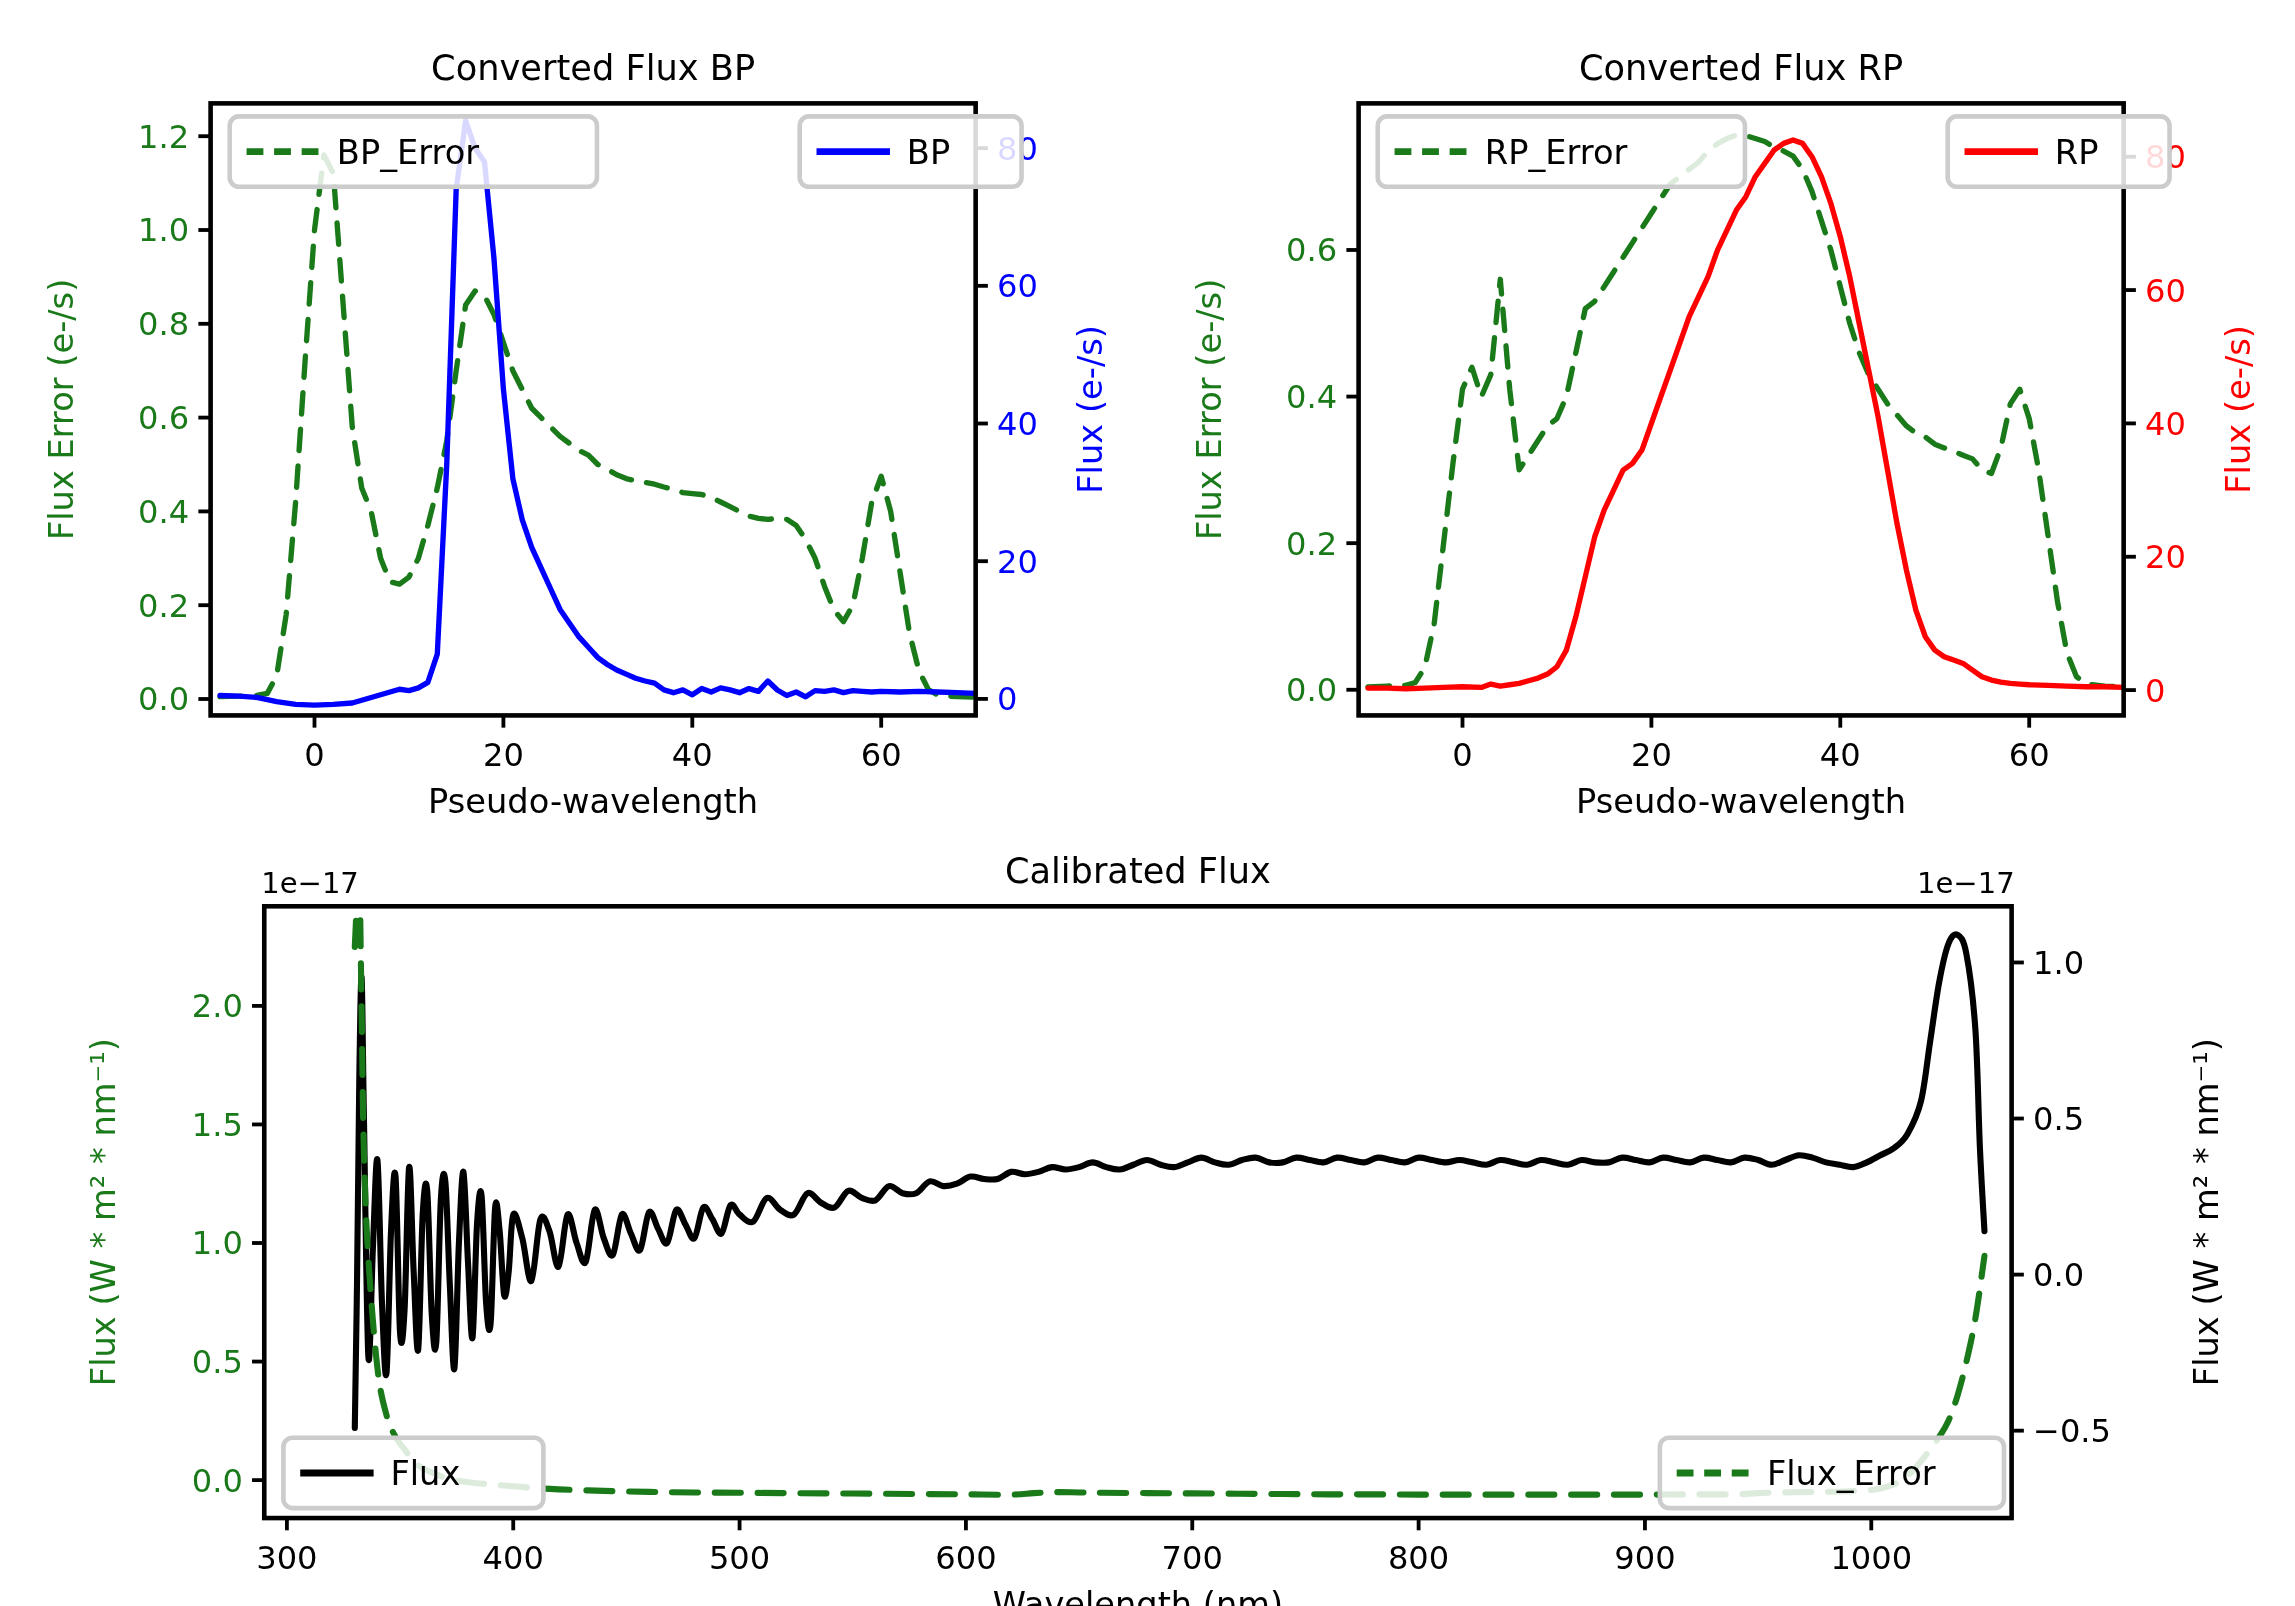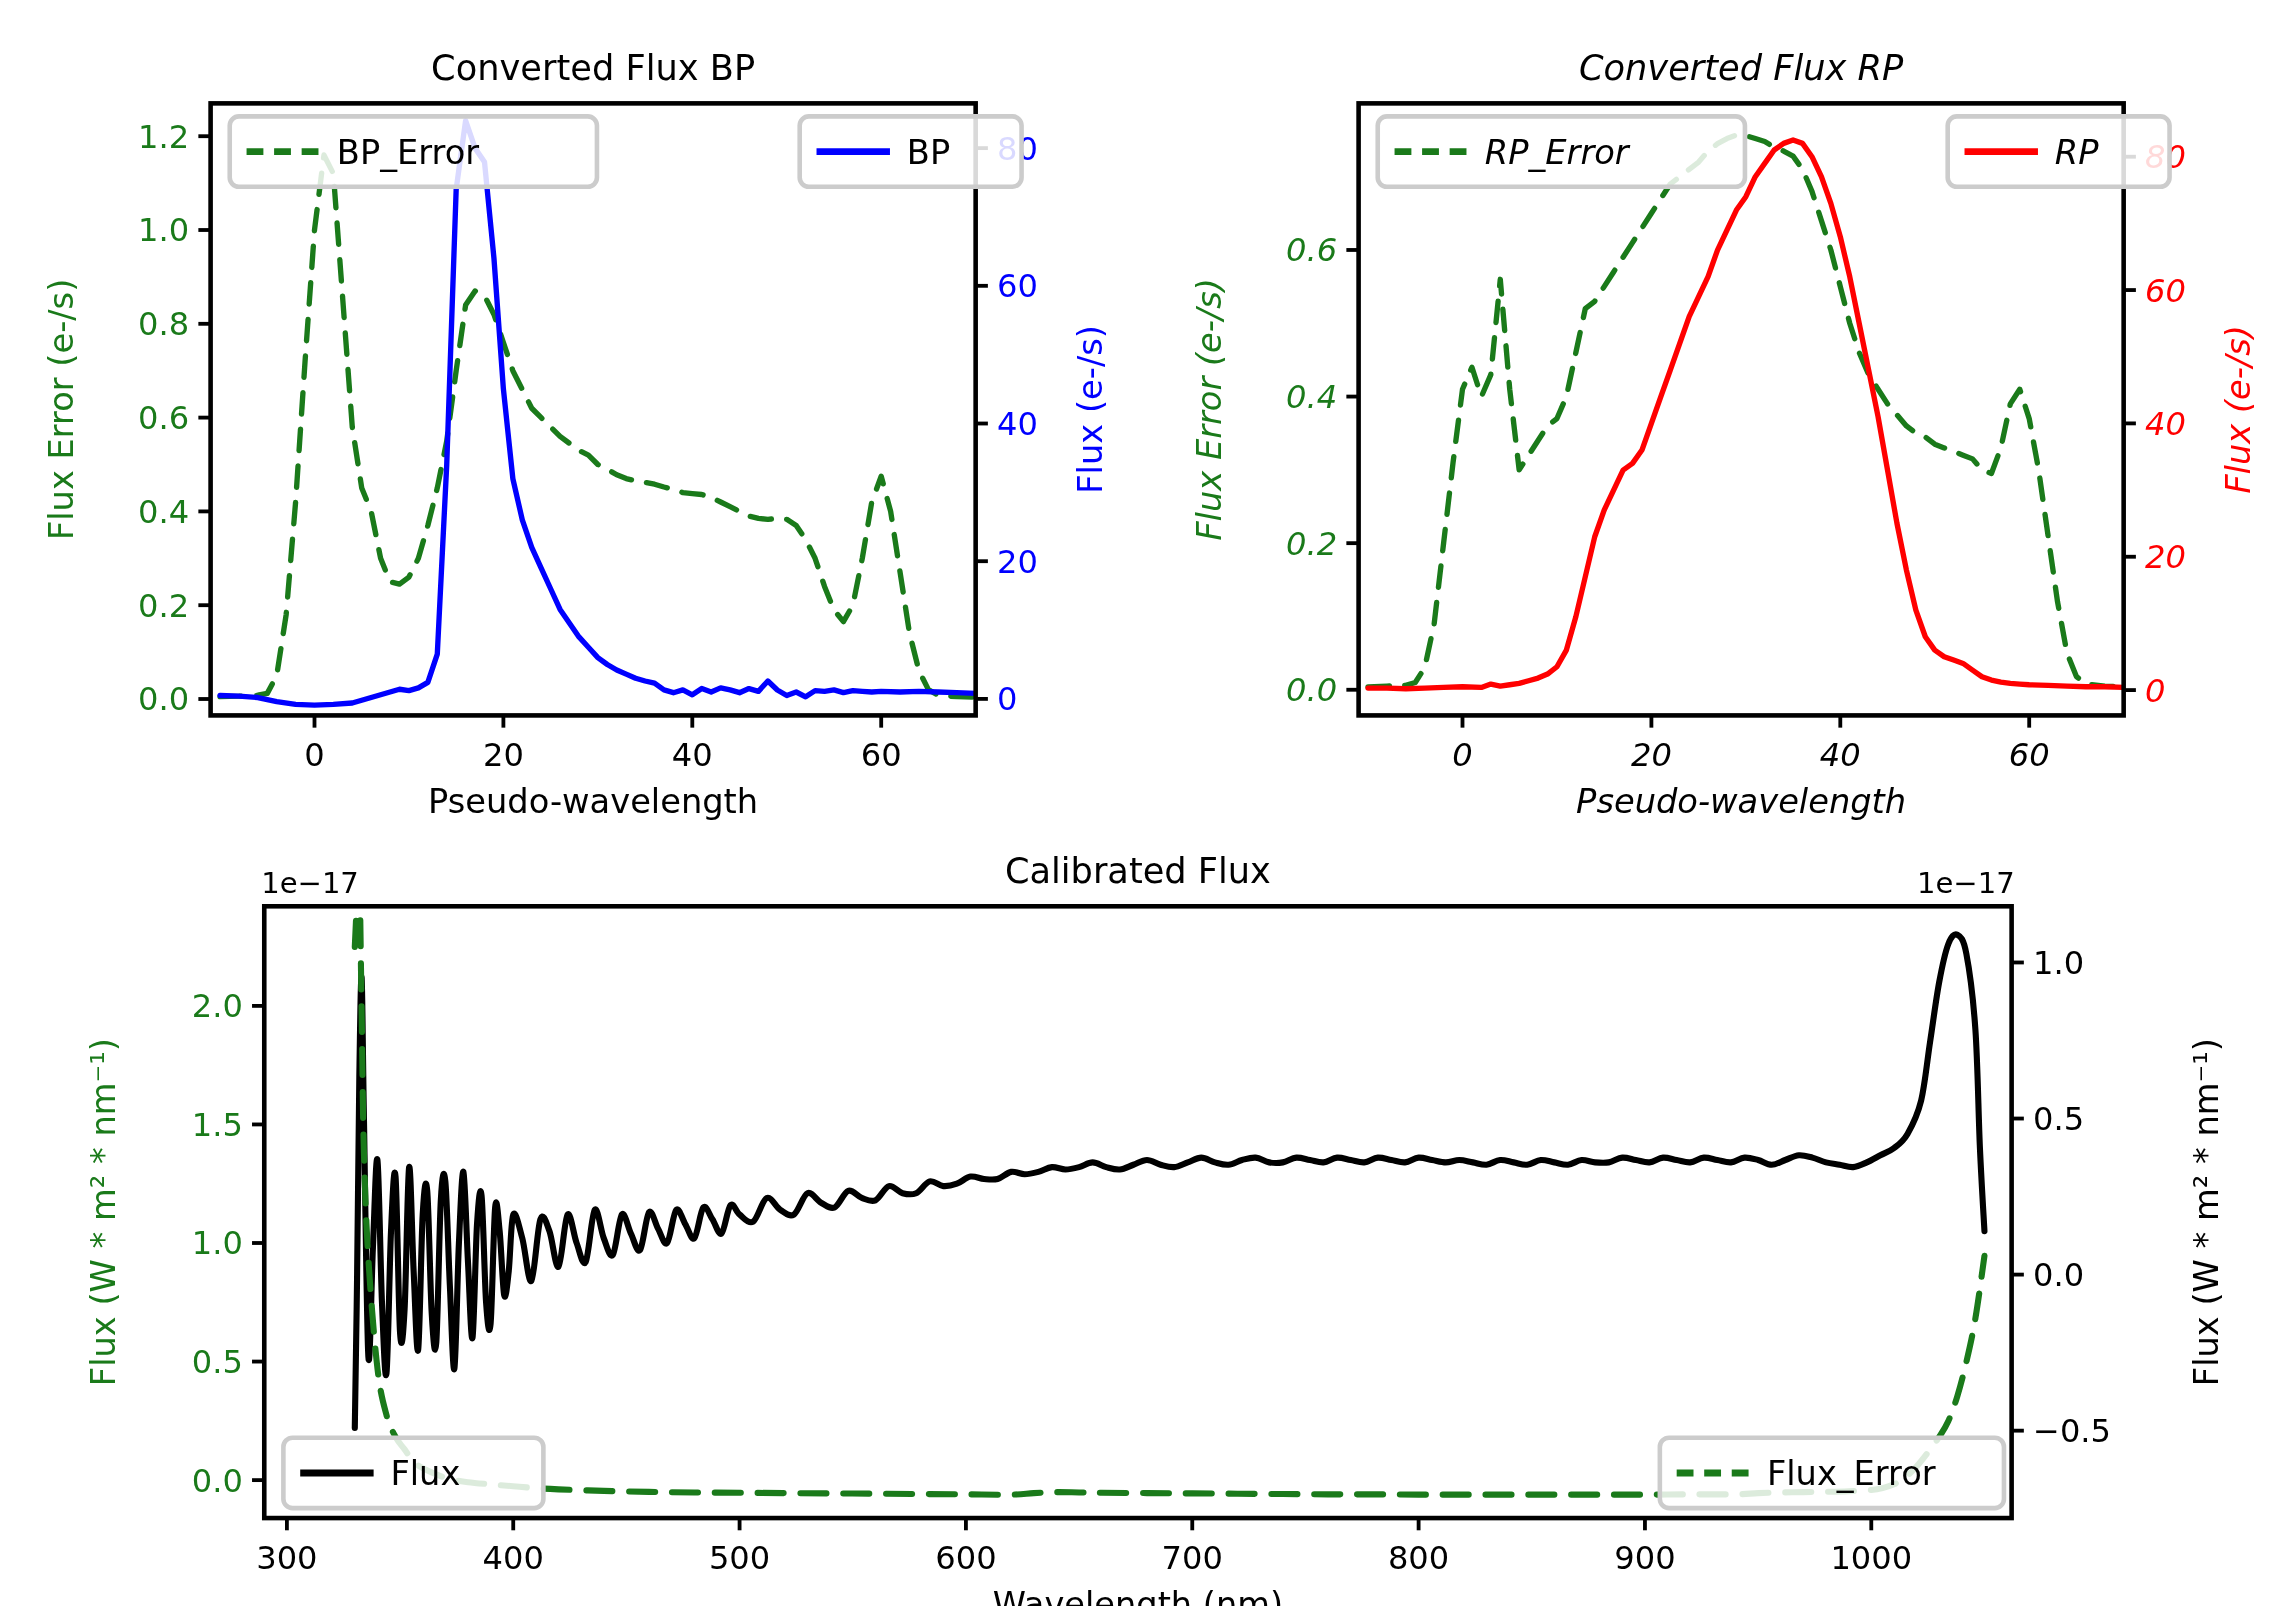--- a/index.html
+++ b/index.html
@@ -69,21 +69,21 @@
           <text x="440" y="154" font-size="44" fill="#000" text-anchor="start">BP_Error</text>
         </g>
         <g>
           <rect x="1045" y="92" width="290" height="92" rx="12" ry="12" fill="#ffffff" fill-opacity="0.85" stroke="#cccccc" stroke-width="6"></rect>
           <line x1="1067" y1="138" x2="1163" y2="138" stroke="#0000ff" stroke-width="9" stroke-linecap="butt"></line>
           <text x="1185" y="154" font-size="44" fill="#000" text-anchor="start">BP</text>
         </g>
       </svg>
   </div>
 
-  <div class="panel" style="left:1148px;top:46px;width:1148px;height:788px;font-style:italic;">
+  <div class="panel" style="left:1148px;top:46px;width:1148px;height:788px;">
     <svg id="svg-rp" width="1148" height="788" viewBox="0 0 1500 1030">
         <g></g>
         <text x="775" y="45" font-size="46" fill="#000" text-anchor="middle">Converted Flux RP</text>
         <defs>
           <clipPath id="svg-rp-clip">
             <rect x="275" y="75" width="1000" height="800"></rect>
           </clipPath>
         </defs>
         <g clip-path="url(#svg-rp-clip)">
           <path d="M287.35,837.63L312.04,836.68L336.73,835.72L349.07,831.89L361.42,812.72L373.77,755.24L386.11,649.85L398.46,544.46L410.80,448.65L423.15,419.91L435.49,458.23L447.84,429.49L460.19,304.94L472.53,448.65L484.88,554.04L497.22,534.88L509.57,515.72L521.91,496.56L534.26,486.98L546.60,458.23L558.95,400.75L571.30,343.26L583.64,333.68L595.99,314.52L608.33,295.36L620.68,276.20L633.02,257.04L645.37,237.87L657.72,218.71L670.06,199.55L682.41,180.39L694.75,170.81L707.10,161.23L719.44,151.65L731.79,137.28L744.14,127.69L756.48,120.99L768.83,116.20L781.17,117.16L793.52,120.99L805.86,124.82L818.21,132.49L830.56,137.28L842.90,143.98L855.25,161.23L867.59,189.97L879.94,228.29L892.28,266.62L904.63,314.52L916.98,362.43L929.32,400.75L941.67,429.49L954.01,448.65L966.36,467.81L978.70,482.19L991.05,496.56L1003.40,506.14L1015.74,510.93L1028.09,520.51L1040.43,525.30L1052.78,530.09L1065.12,534.88L1077.47,539.67L1089.81,554.04L1102.16,558.83L1114.51,525.30L1126.85,467.81L1139.20,448.65L1151.54,486.98L1163.89,554.04L1176.23,640.27L1188.58,726.50L1200.93,793.56L1213.27,824.22L1225.62,833.80L1250.31,836.68L1275.00,837.63" fill="none" stroke="#1a7a1a" stroke-width="7" stroke-linecap="round" stroke-linejoin="round" stroke-dasharray="28,20"></path>

